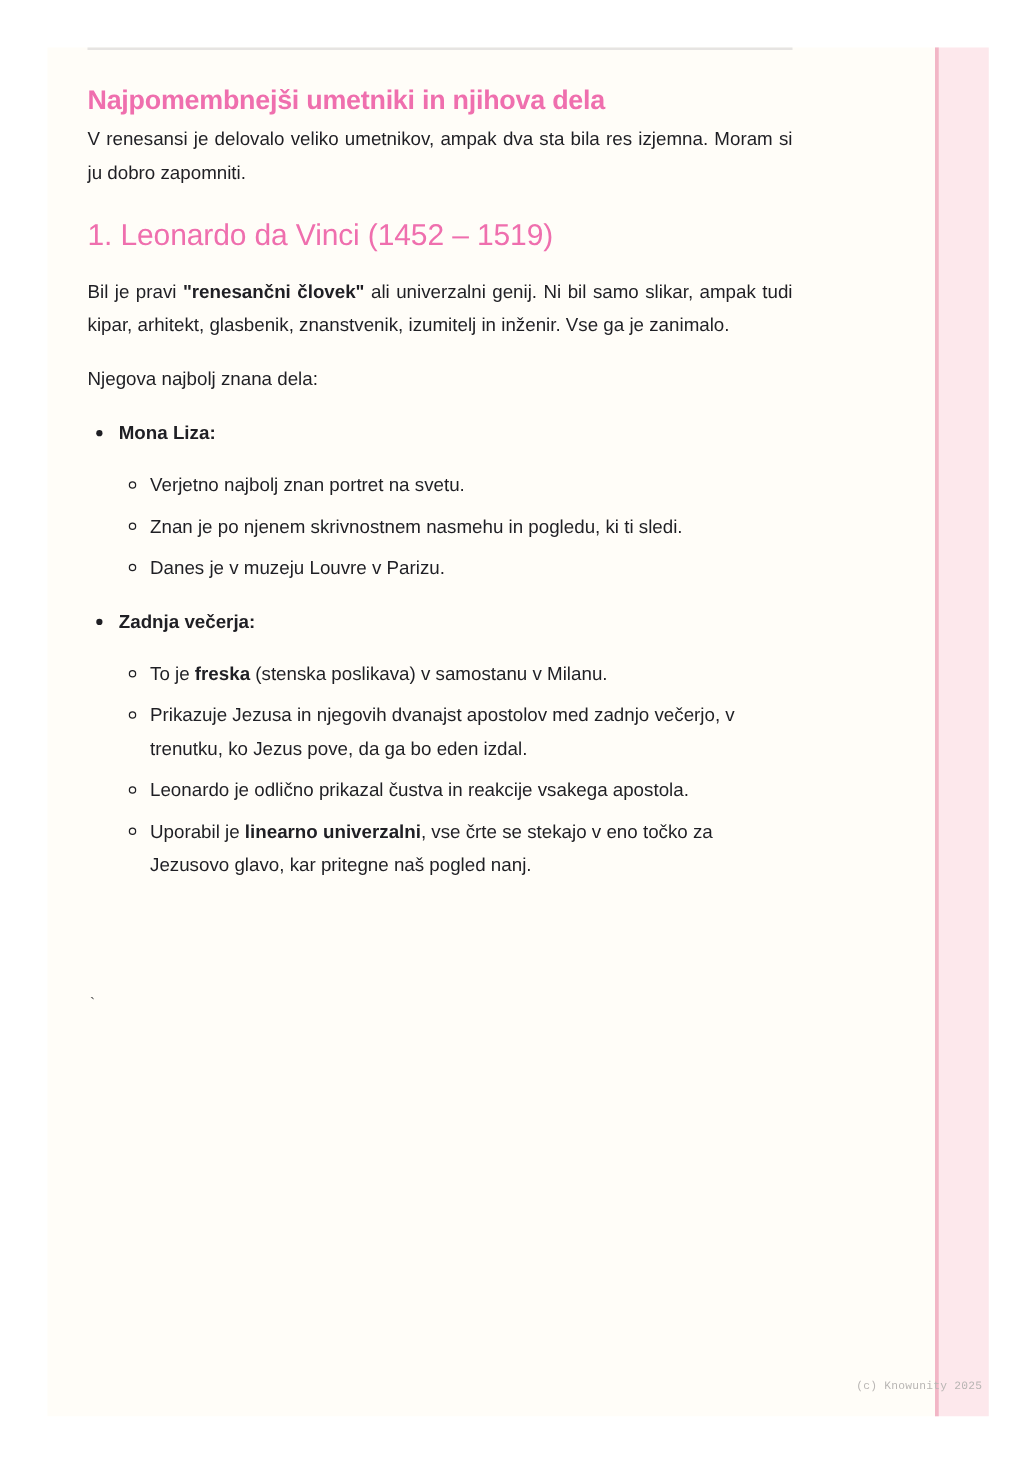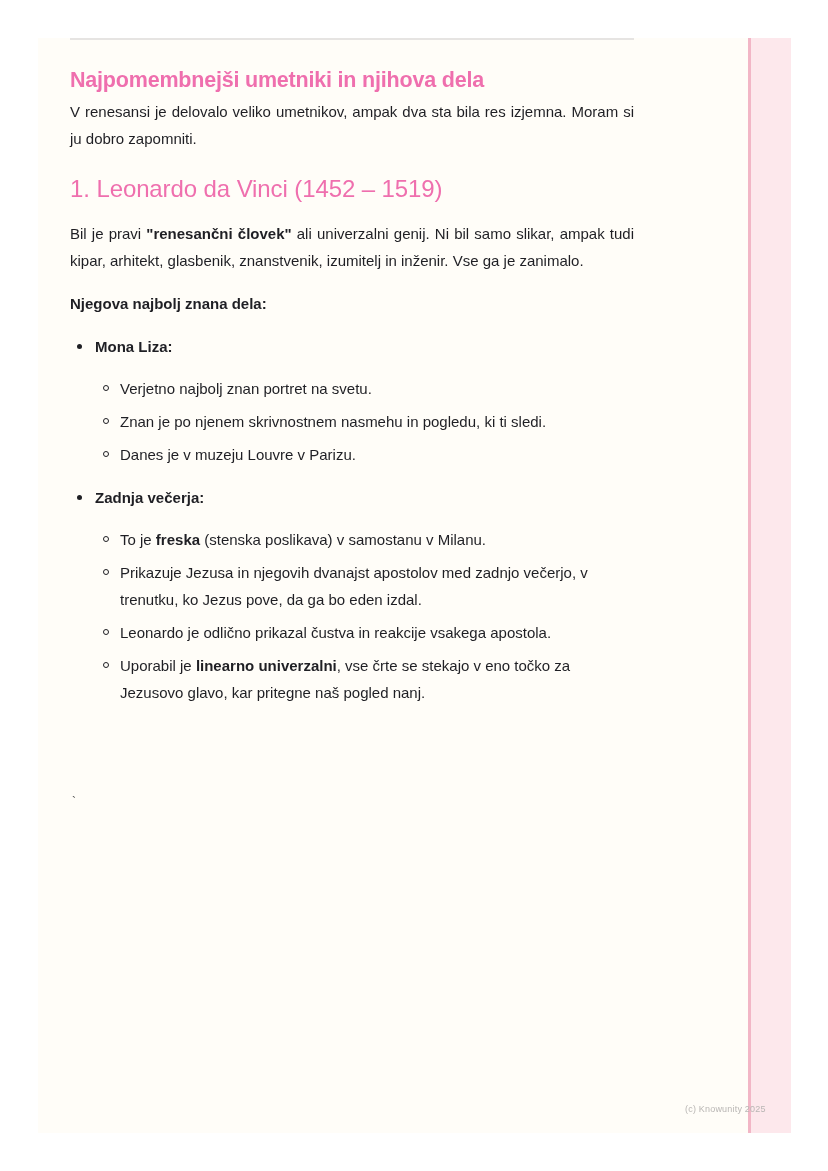--- a/index.html
+++ b/index.html
@@ -32,40 +32,40 @@
     letter-spacing: -0.2px; line-height: 36px;
   }
   h2 {
     margin: 0; color: #ef6fae; font-size: 24px; font-weight: normal;
     line-height: 30px; letter-spacing: -0.1px;
   }
   p { margin: 0; text-align: justify; }
   .intro { }
   .h2-wrap { margin-top: 22px; }
   .bio { margin-top: 16px; }
-  .works-title { margin-top: 16px; font-weight: bold; }
+  .works-title { margin-top: 16px; font-weight: normal; }
   ul.main { list-style: none; margin: 0; padding: 0; }
   ul.main > li { position: relative; padding-left: 25px; margin-top: 16px; }
   ul.main > li > .bullet {
     position: absolute; left: 7px; top: 11px; width: 5px; height: 5px;
     border-radius: 50%; background: #1f1f24;
   }
   .item-title { font-weight: bold; }
   ul.sub { list-style: none; margin: 0; padding: 0; }
   ul.sub > li { position: relative; padding-left: 25px; margin-top: 6px; }
   ul.sub > li:first-child { margin-top: 15px; }
   ul.sub > li > .circle {
     position: absolute; left: 8px; top: 10px; width: 4px; height: 4px;
     border-radius: 50%; border: 1.3px solid #1f1f24;
   }
   b { font-weight: bold; }
   .tick { position: absolute; left: 72px; top: 795px; font-size: 12px; color: #555; }
   .footer {
     position: absolute; left: 685px; top: 1104px; font-size: 9px;
-    color: #b9b6b4; letter-spacing: 0.2px;
+    color: #b9b6b4; letter-spacing: 0.2px; font-family: Liberation Mono, monospace;
   }
 </style>
 </head>
 <body>
 
 <div class="page"></div>
 <div class="side-band"></div>
 <div class="top-rule"></div>
 
 <div class="content">

